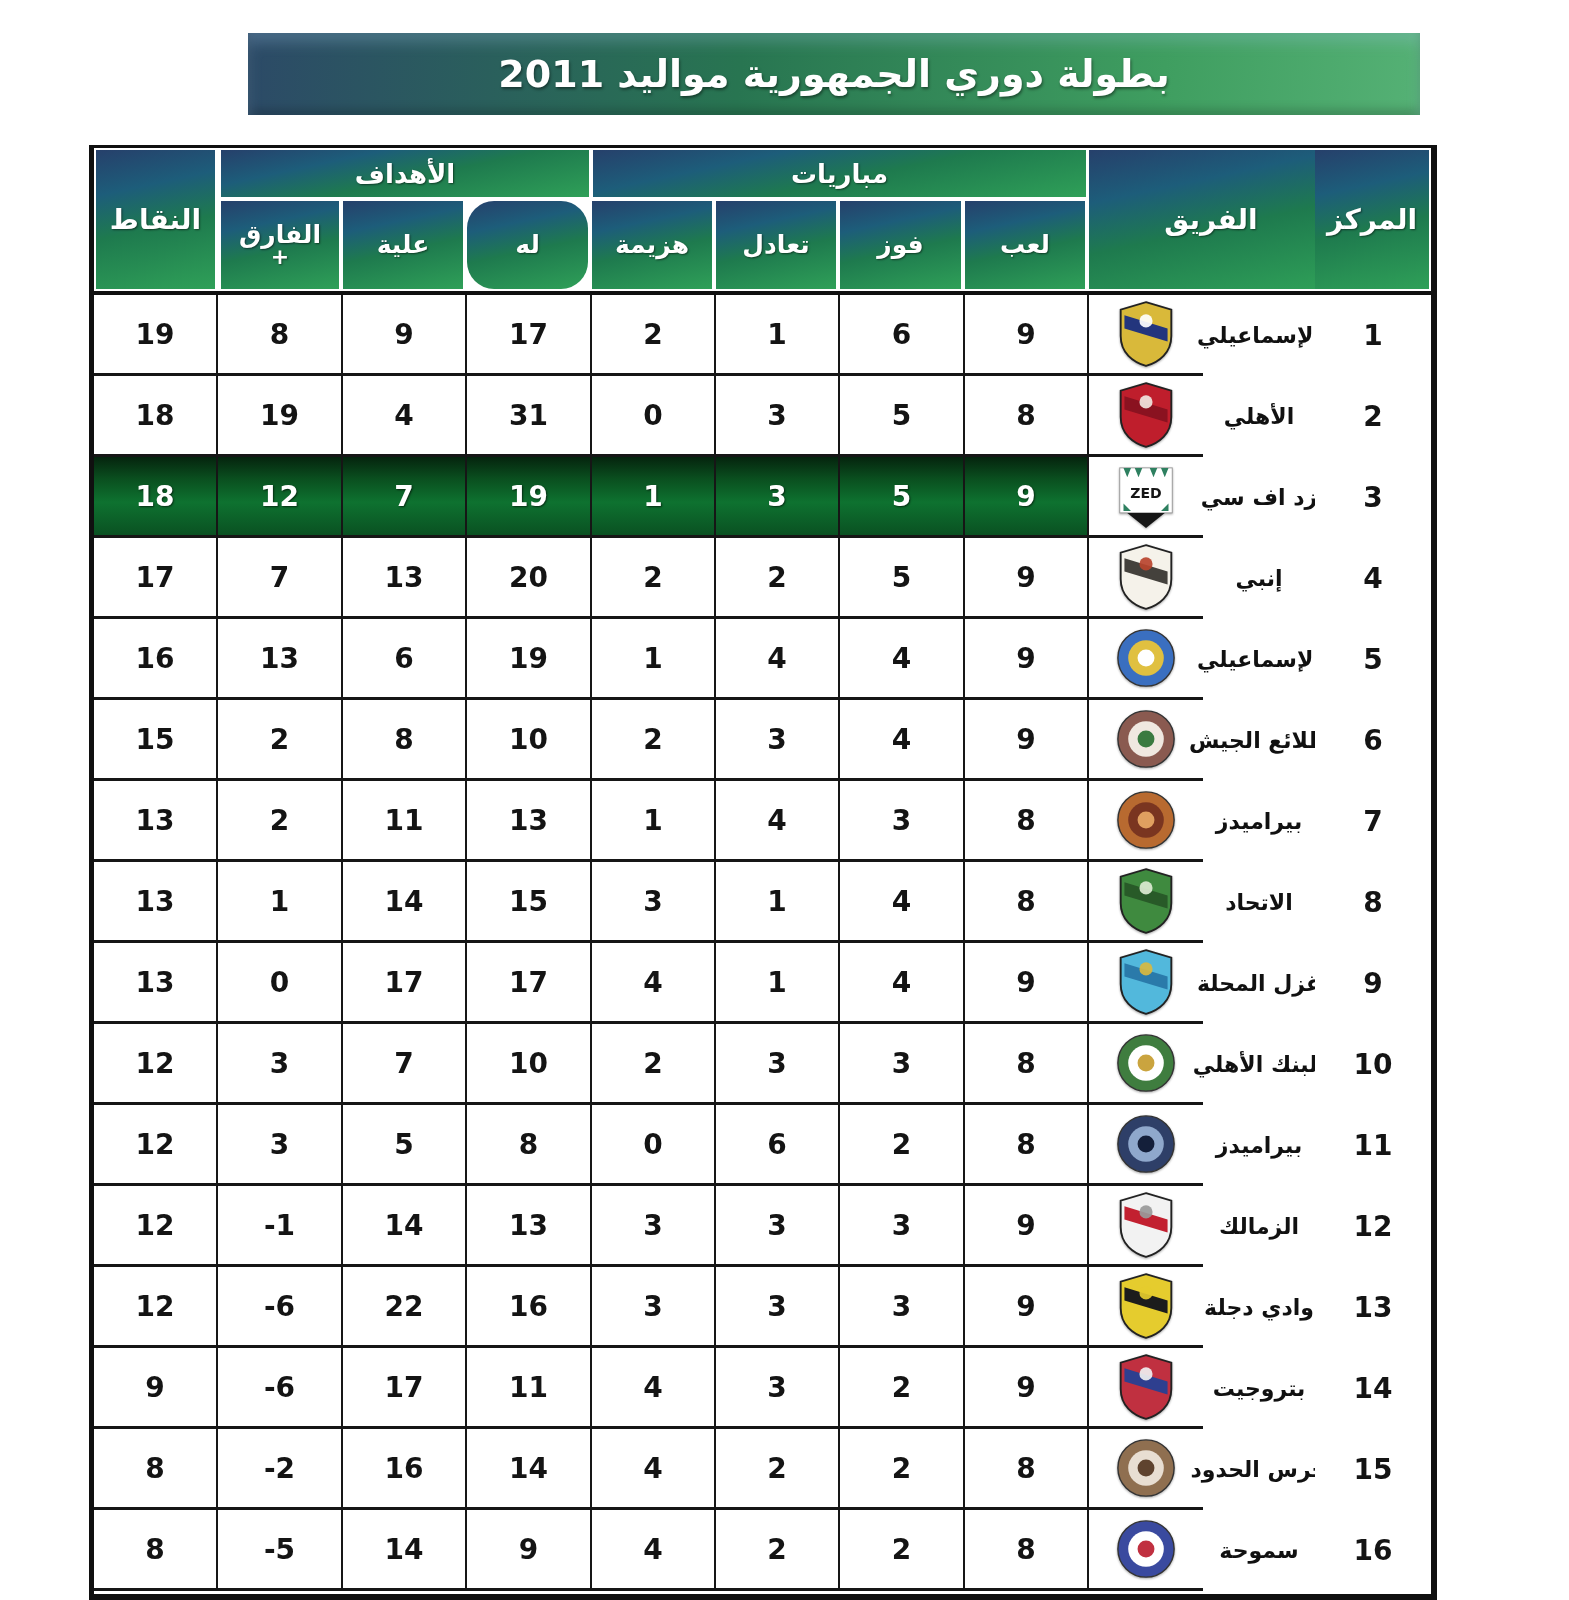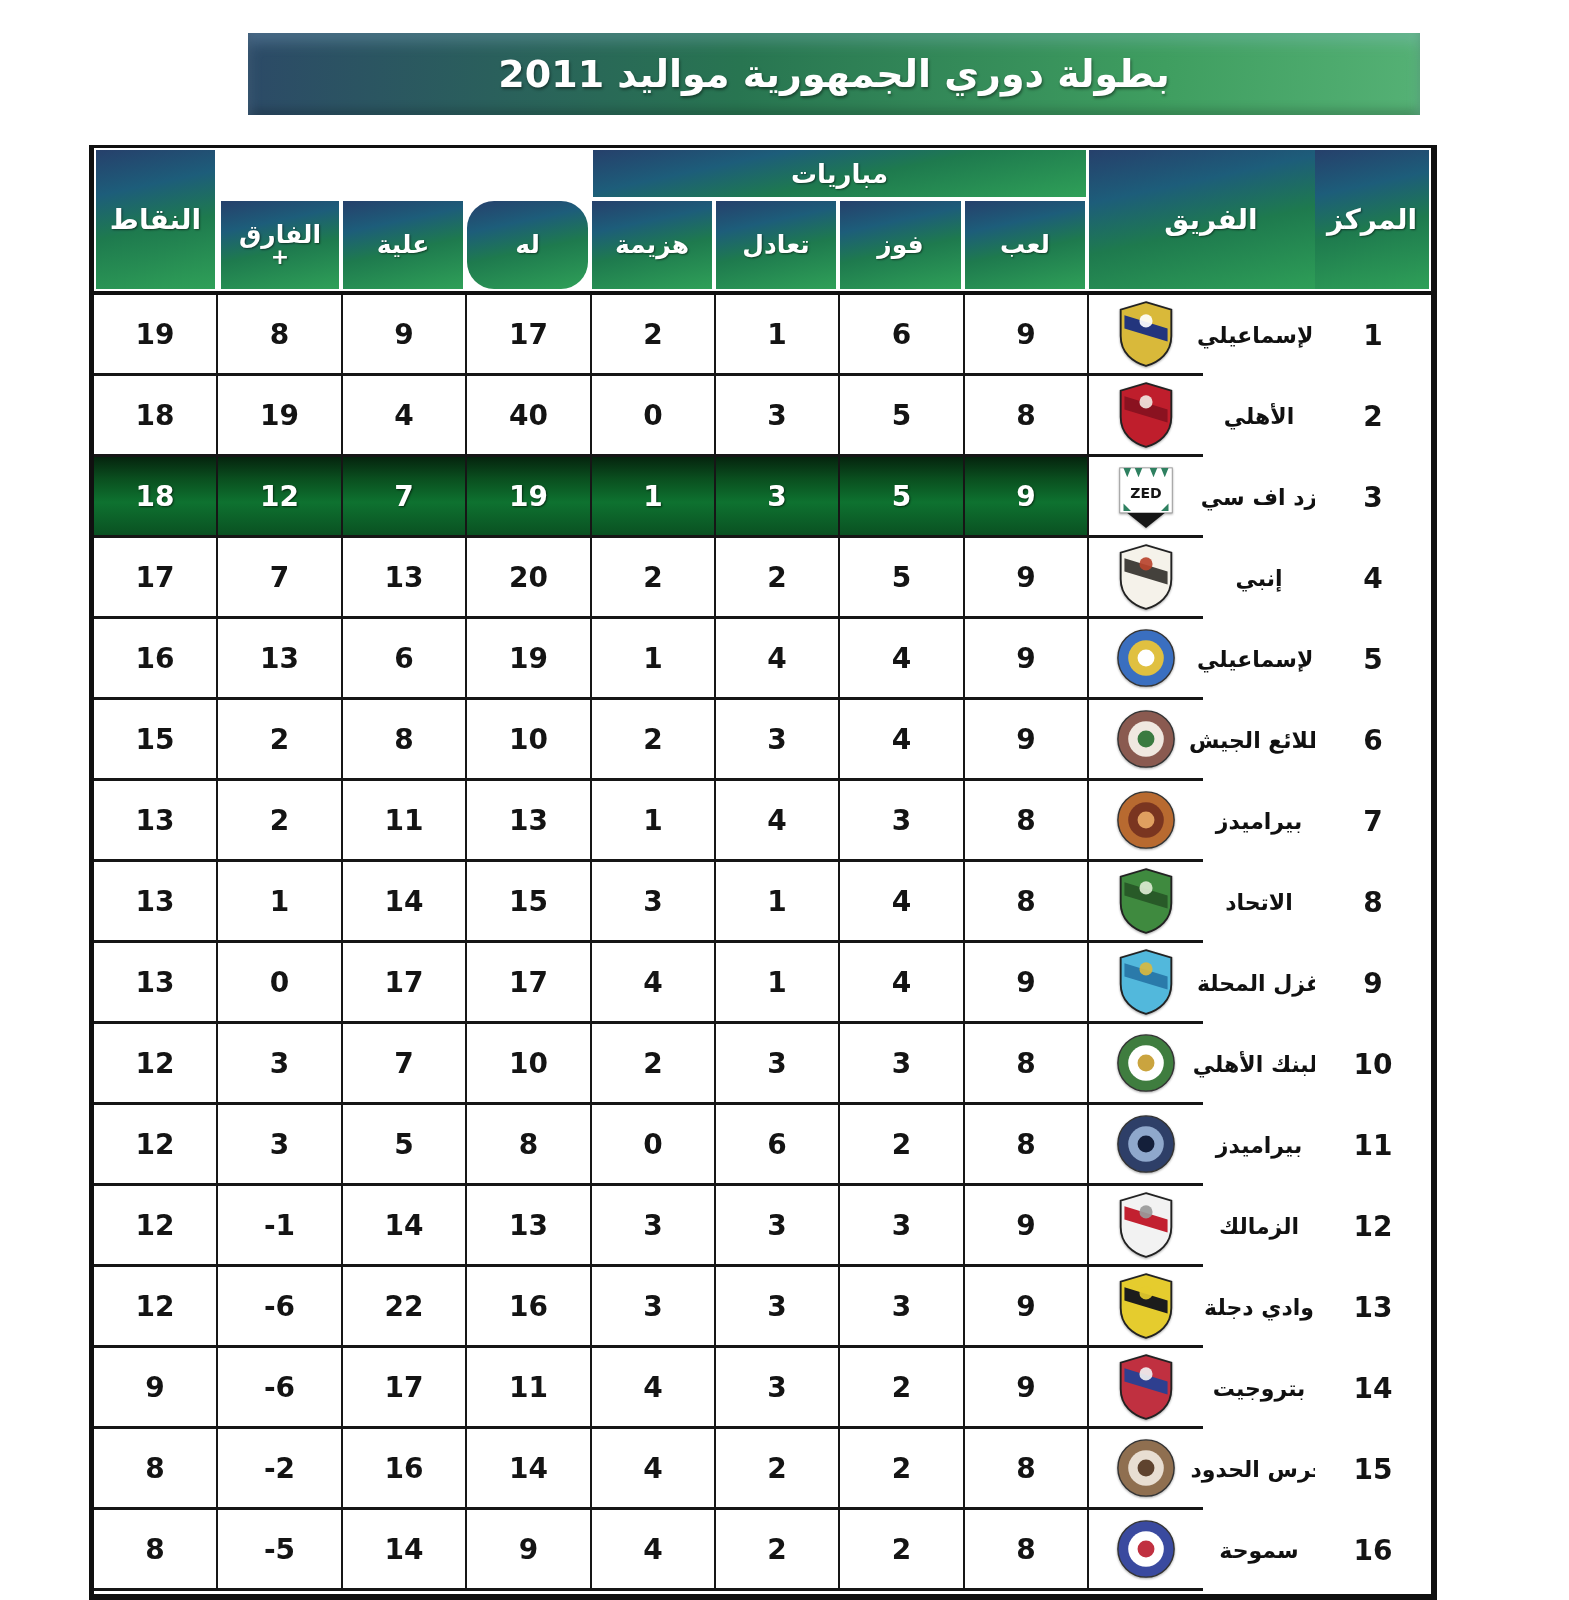--- a/index.html
+++ b/index.html
@@ -63,20 +63,21 @@
 <div id="page">
 
   <div id="banner" dir="rtl">
     <span class="title">بطولة دوري الجمهورية مواليد 2011</span>
   </div>
 
   <div id="table">
 
     <div id="thead">
       <div class="hc tall" id="h-points">النقاط</div>
+      <div class="hc group" id="h-goals">الأهداف</div>
       <div class="hc group" id="h-matches">مباريات</div>
       <div class="hc sub" id="h-diff">
         <span>الفارق</span>
         <span class="plus">+</span>
       </div>
       <div class="hc sub" id="h-against">علية</div>
       <div class="hc sub" id="h-for">له</div>
       <div class="hc sub" id="h-loss">هزيمة</div>
       <div class="hc sub" id="h-draw">تعادل</div>
       <div class="hc sub" id="h-win">فوز</div>
@@ -100,21 +101,21 @@
               <path d="M32 2 L59 10 L59 38 C59 56 46 66 32 70 C18 66 5 56 5 38 L5 10 Z" fill="#d9b93a" stroke="#222" stroke-width="2"></path>
               <path d="M9 16 L55 30 L55 44 L9 30 Z" fill="#23357d"></path>
               <circle cx="32" cy="22" r="7" fill="#ffffff" opacity="0.92"></circle>
             </svg>
           </div>
         </div>
         <div class="row">
           <div class="cell">18</div>
           <div class="cell">19</div>
           <div class="cell">4</div>
-          <div class="cell">40</div>
+          <div class="cell">31</div>
           <div class="cell">0</div>
           <div class="cell">3</div>
           <div class="cell">5</div>
           <div class="cell">8</div>
           <div class="cell logo-cell">
             <svg viewBox="0 0 64 72" class="logo">
               <path d="M32 2 L59 10 L59 38 C59 56 46 66 32 70 C18 66 5 56 5 38 L5 10 Z" fill="#bf1e2c" stroke="#222" stroke-width="2"></path>
               <path d="M9 16 L55 30 L55 44 L9 30 Z" fill="#8a1220"></path>
               <circle cx="32" cy="22" r="7" fill="#f0e6e0" opacity="0.92"></circle>
             </svg>

